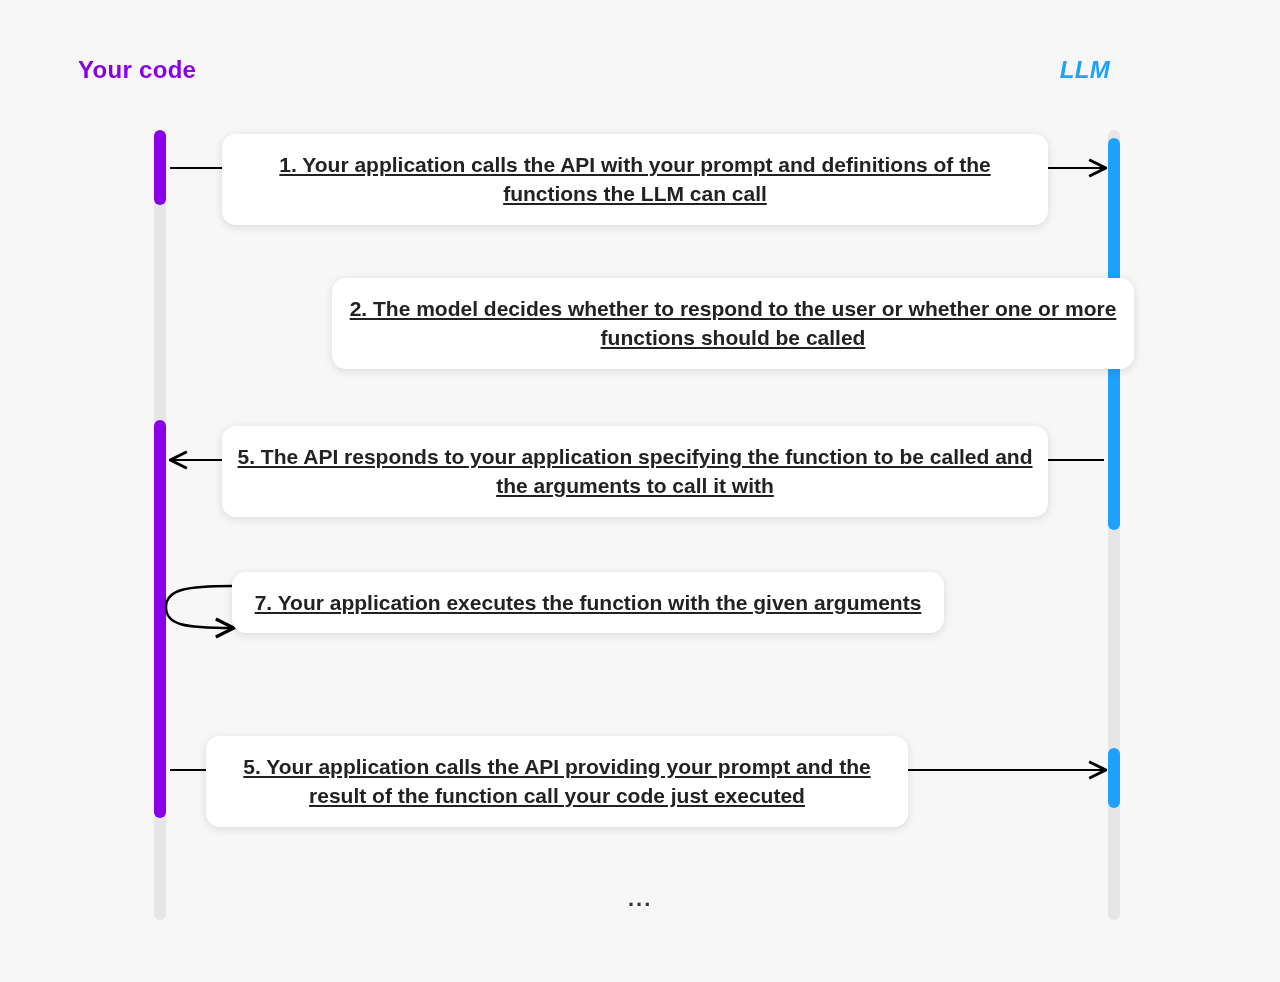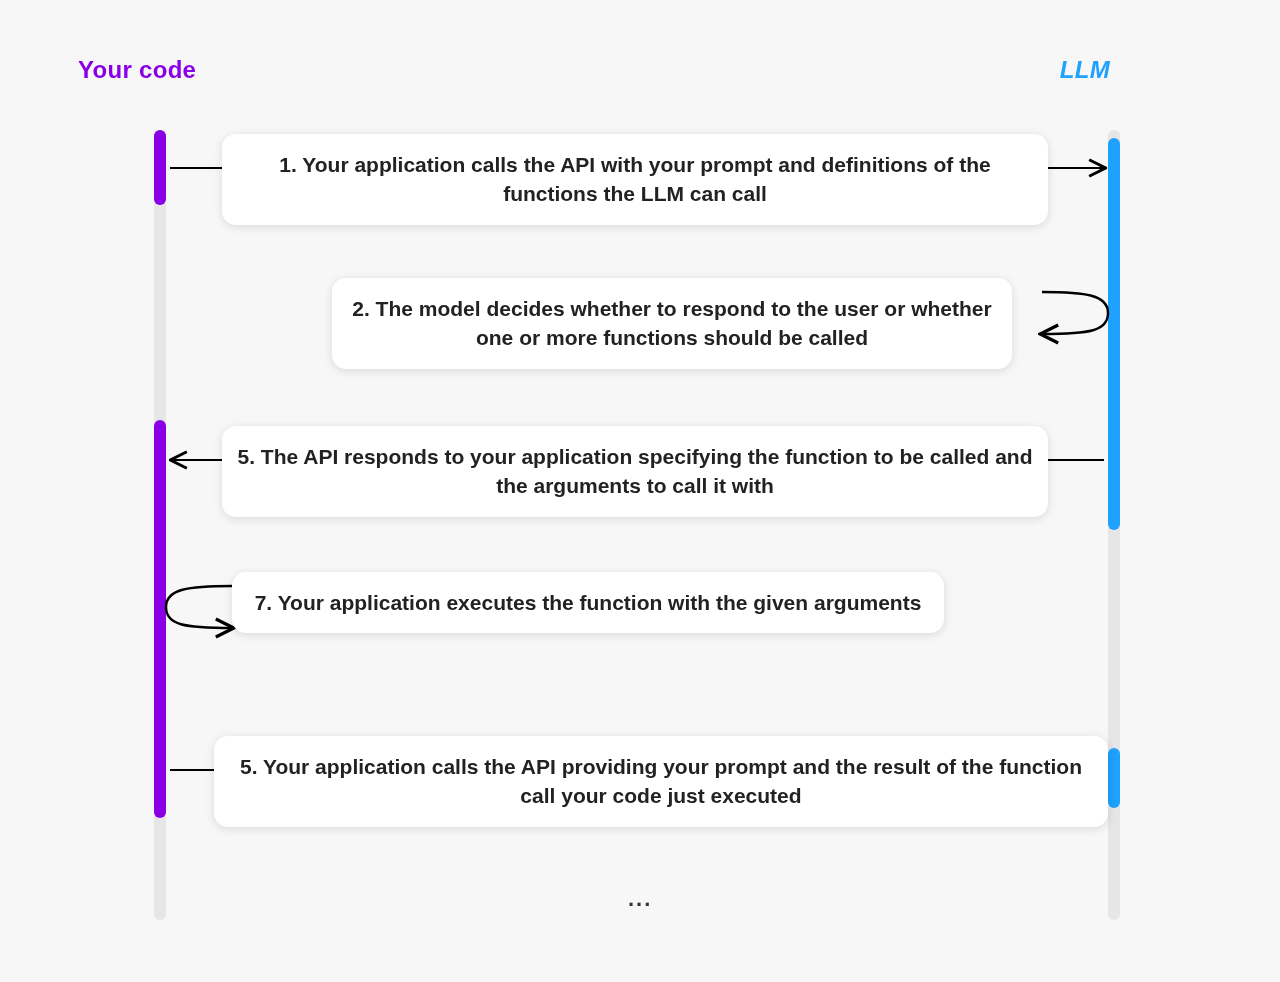--- a/index.html
+++ b/index.html
@@ -61,20 +61,21 @@
     position:absolute;
     background:var(--card);
     border-radius:var(--radius);
     box-shadow:var(--shadow);
     padding:16px 8px;
     font-size:21px;
     font-weight:700;
     line-height:1.4;
     text-align:center;
     color:#222;
+    text-decoration:underline;
   }
 
   .ellipsis{
     position:absolute;
     font-size:22px;
     font-weight:800;
     letter-spacing:2px;
     color:#333;
   }
 </style>
@@ -112,21 +113,21 @@
 
   <path class="loop" d="M232,586
            C188,586 166,589 166,607
            C166,625 184,628 232,628" marker-end="url(#arrowR)"></path>
 
   <line class="arrow" x1="170" y1="770" x2="1104" y2="770" marker-end="url(#arrowR)"></line>
 </svg>
 
 <div class="card" style="left:222px; top:134px; width:826px;">1. Your application calls the API with your prompt and definitions of the functions the LLM can call</div>
 
-<div class="card" style="left:332px; top:278px; width:680px;">2. The model decides whether to respond to the user or whether one or more functions should be called</div>
+<div class="card" style="left:332px; top:278px; width:802px;">2. The model decides whether to respond to the user or whether one or more functions should be called</div>
 
 <div class="card" style="left:222px; top:426px; width:826px;">5. The API responds to your application specifying the function to be called and the arguments to call it with</div>
 
 <div class="card" style="left:232px; top:572px; width:712px;">7. Your application executes the function with the given  arguments</div>
 
-<div class="card" style="left:214px; top:736px; width:894px;">5. Your application calls the API providing your prompt and the result of the function call your code just executed</div>
+<div class="card" style="left:206px; top:736px; width:702px;">5. Your application calls the API providing your prompt and the result of the function call your code just executed</div>
 
 <div class="ellipsis" style="left:628px; top:886px;">...</div>
 
 </body></html>

